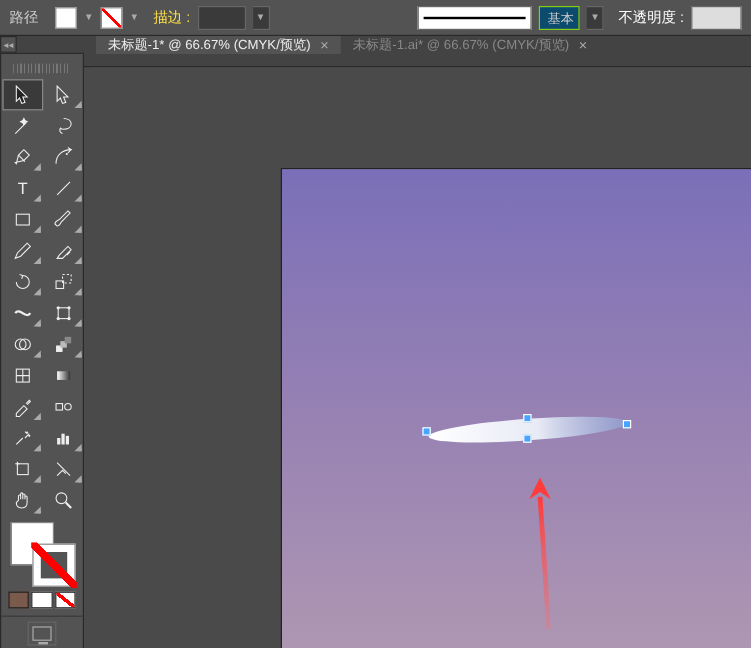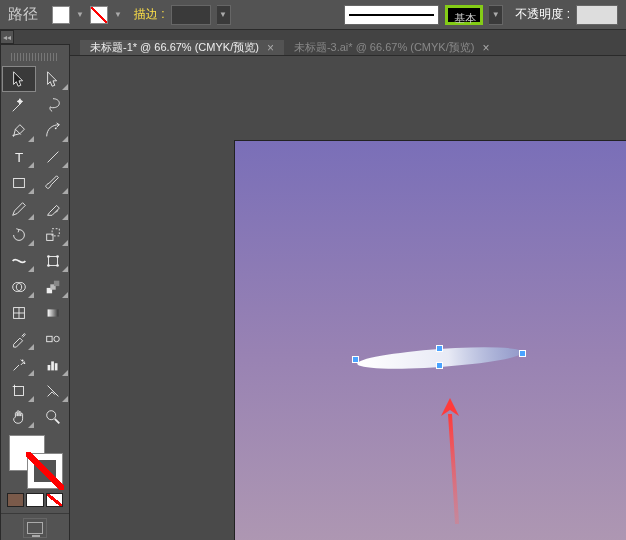--- a/index.html
+++ b/index.html
@@ -1,33 +1,33 @@
 <!DOCTYPE html>
 <html><head>
 <meta charset="utf-8">
 <style>
 * { margin: 0; padding: 0; box-sizing: border-box; font-family: "Microsoft YaHei", sans-serif; }
 body { background: #4a4a4a; width: 626px; height: 540px; overflow: hidden; position: relative; }
 
 .top-bar { height: 30px; background: #535353; display: flex; align-items: center; padding: 0 8px; gap: 6px; border-bottom: 1px solid #2a2a2a; }
-.path-label { color: #ccc; font-size: 15px; margin-right: 8px; text-align: right; }
+.path-label { color: #ccc; font-size: 12px; margin-right: 8px; text-align: right; }
 .swatch-small { width: 18px; height: 18px; border: 1px solid #888; }
 .swatch-white { background: #fff; }
 .swatch-none-sm { background: #fff; position: relative; }
 .swatch-none-sm::after { content: ""; position: absolute; left: 0; top: 0; width: 100%; height: 100%; background: linear-gradient(to top right, transparent 45%, red 45%, red 55%, transparent 55%); }
 .stroke-label { color: #fde047; font-size: 12px; margin-left: 6px; }
 .stroke-input { width: 40px; height: 20px; background: #3a3a3a; border: 1px solid #666; color: #ccc; font-size: 11px; padding: 0 4px; }
 .dropdown-arrow { width: 14px; height: 20px; background: #3a3a3a; border: 1px solid #666; border-left: none; display: flex; align-items: center; justify-content: center; color: #aaa; font-size: 8px; }
 .brush-preview { width: 95px; height: 20px; background: #fff; border: 1px solid #666; position: relative; margin-left: auto; }
 .brush-preview::after { content: ""; position: absolute; left: 4px; right: 4px; top: 50%; height: 2px; background: #000; transform: translateY(-50%); }
-.basic-label { color: #ccc; font-size: 11px; padding: 0 4px 0 6px; background: #000000; height: 20px; line-height: 20px; border: 3px solid #84cc16; }
+.basic-label { color: #ccc; font-size: 11px; padding: 0 4px 0 6px; background: #0c4a6e; height: 20px; line-height: 20px; border: 1px solid #84cc16; }
 .opacity-label { color: #ffffff; font-size: 12px; margin-left: 6px; }
 .opacity-input { width: 36px; height: 20px; background: #ddd; border: 1px solid #666; color: #333; font-size: 11px; padding: 0 20px; }
 
-.tab-bar { height: 26px; background: #434343; display: flex; align-items: flex-end; padding-left: 80px; border-bottom: 1px solid #2a2a2a; }
+.tab-bar { height: 26px; background: #434343; display: flex; align-items: flex-start; padding-left: 80px; border-bottom: 1px solid #2a2a2a; }
 .tab { display: flex; align-items: center; padding: 0 10px; font-size: 11px; gap: 8px; cursor: pointer; }
 .tab.active { background: #535353; color: #eee; }
 .tab.inactive { color: #888; }
 .tab-close { color: #aaa; font-size: 12px; }
 
 .dock-handle { position: absolute; left: 0; top: 30px; width: 14px; height: 14px; background: #535353; border: 1px solid #2a2a2a; display: flex; align-items: center; justify-content: center; color: #aaa; font-size: 8px; }
 
 .tool-panel { position: absolute; left: 0; top: 44px; width: 70px; background: #535353; border: 1px solid #2a2a2a; padding-top: 8px; }
 .panel-grip { height: 8px; background: repeating-linear-gradient(90deg, #777 0 1px, transparent 1px 3px); margin: 0 10px 4px; }
 .tool-grid { display: grid; grid-template-columns: 1fr 1fr; gap: 2px; padding: 2px; }
@@ -83,21 +83,21 @@
 </div>
 
 <div class="dock-handle">◂◂</div>
 
 <div class="tab-bar">
   <div class="tab active">
     <span>未标题-1* @ 66.67% (CMYK/预览)</span>
     <span class="tab-close">×</span>
   </div>
   <div class="tab inactive">
-    <span>未标题-3.ai* @ 66.67% (CMYK/预览)</span>
+    <span>未标题-1.ai* @ 66.67% (CMYK/预览)</span>
     <span class="tab-close">×</span>
   </div>
 </div>
 
 <div class="tool-panel">
   <div class="panel-grip"></div>
   <div class="tool-grid">
     <div class="tool-btn selected">
         <svg class="tool-svg" viewBox="0 0 20 20">
           <path d="M4 2l0 14 3-3 2 5 3-1-2-5 4 0z" fill="#222" stroke="#eee"></path>

